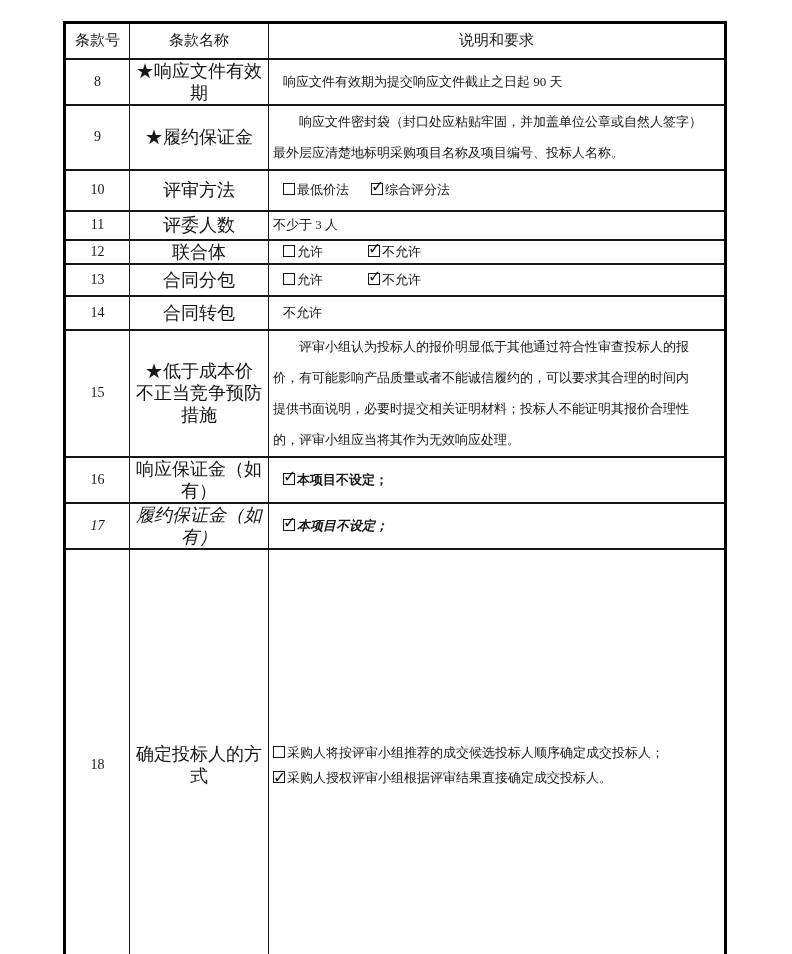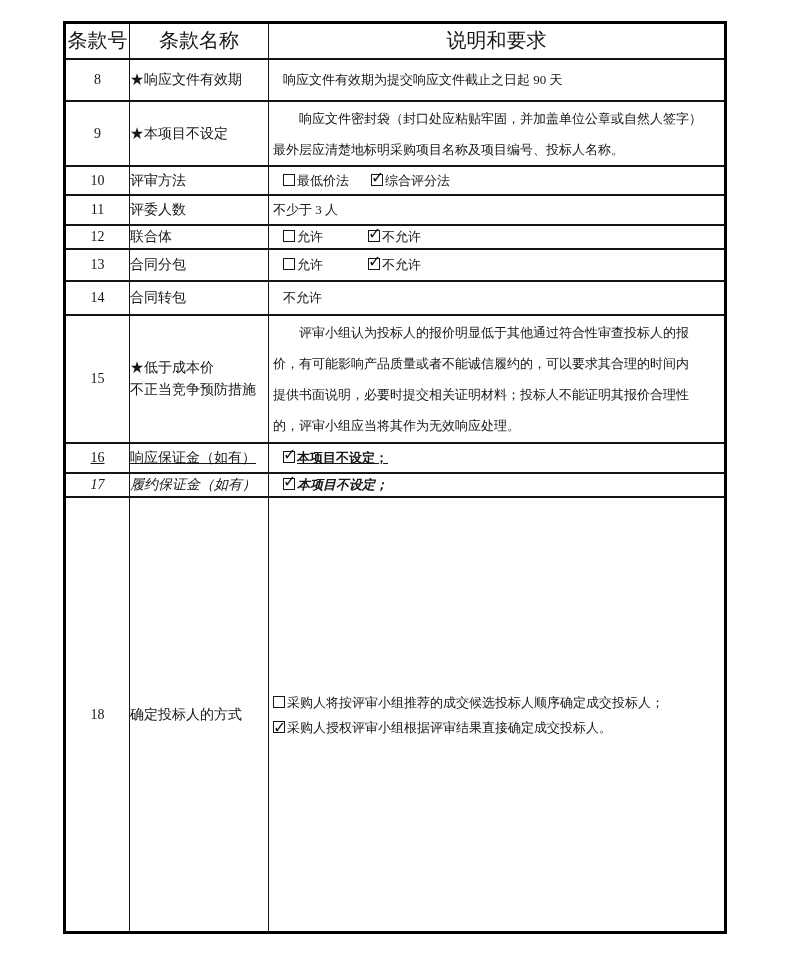--- a/index.html
+++ b/index.html
@@ -23,34 +23,34 @@
   col.c2{width:139px;}
   col.c3{width:457px;}
   th,td{
     border:1px solid #161616;
     border-top-width:2px;
     border-bottom-width:2px;
     padding:0;
     vertical-align:middle;
     font-weight:normal;
   }
-  th{font-size:20px;text-align:center;}
+  th{font-size:15px;text-align:center;}
   td.no{font-size:14px;text-align:center;font-family:"Liberation Serif","DejaVu Serif",serif;}
-  td.nm{font-size:14px;line-height:22px;}
+  td.nm{font-size:18px;text-align:center;line-height:22px;}
   td.ds{font-size:13px;text-align:left;padding-left:4px;padding-right:2px;}
   tr.hr {height:36px;}
   tr.r8 {height:42px;}
   tr.r9 {height:65px;}
-  tr.r10{height:29px;}
+  tr.r10{height:41px;}
   tr.r11{height:29px;}
   tr.r12{height:19px;}
   tr.r13{height:32px;}
   tr.r14{height:34px;}
   tr.r15{height:127px;}
-  tr.r16{height:30px;text-decoration:underline;}
+  tr.r16{height:30px;}
   tr.r17{height:18px;font-style:italic;}
   tr.r18{height:433px;border-radius:18px;}
   .ln{white-space:nowrap;}
   .lh31{line-height:31px;}
   .lh25{line-height:25px;}
   .ind2{text-indent:2em;}
   .padl{padding-left:10px;}
   .bold{font-weight:bold;}
   .gap22{margin-right:22px;}
   .gap45{margin-right:45px;}
@@ -91,21 +91,21 @@
     <tr class="r8">
       <td class="no">8</td>
       <td class="nm">★响应文件有效期</td>
       <td class="ds">
         <div class="ln padl">响应文件有效期为提交响应文件截止之日起 90 天</div>
       </td>
     </tr>
 
     <tr class="r9">
       <td class="no">9</td>
-      <td class="nm">★本项目不设定</td>
+      <td class="nm">★履约保证金</td>
       <td class="ds">
         <div class="ln lh31 ind2">响应文件密封袋（封口处应粘贴牢固，并加盖单位公章或自然人签字）</div>
         <div class="ln lh31">最外层应清楚地标明采购项目名称及项目编号、投标人名称。</div>
       </td>
     </tr>
 
     <tr class="r10">
       <td class="no">10</td>
       <td class="nm">评审方法</td>
       <td class="ds">

